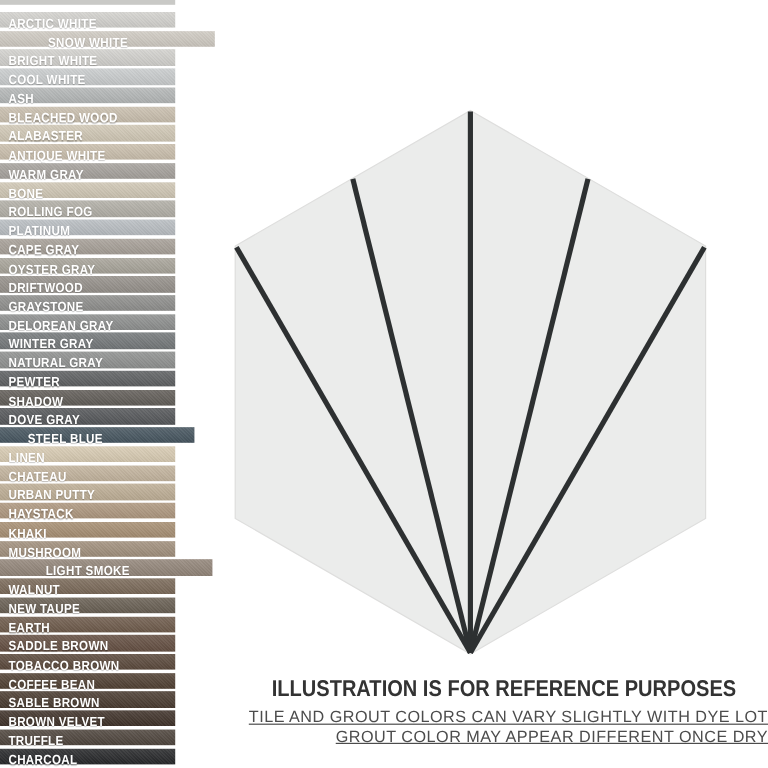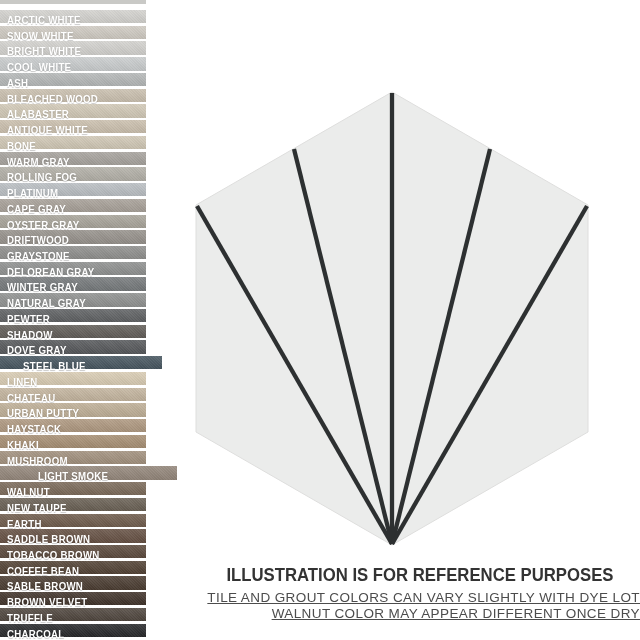--- a/index.html
+++ b/index.html
@@ -36,29 +36,29 @@
 </style>
 </head>
 <body>
 
 <div id="page">
 
   <div class="swatch-col">
     <div class="partial-band" style="background-color: rgb(201, 201, 198);"></div>
 
   <div class="swatch-row" style="background-color: rgb(211, 210, 206);"><span class="swatch-label">ARCTIC WHITE</span></div>
-      <div class="swatch-row" style="background-color: rgb(207, 202, 194);"><span class="swatch-label">SNOW WHITE</span></div>
+      <div class="swatch-row" style="background-color: rgb(207, 202, 194); padding-left: 33px;"><span class="swatch-label">SNOW WHITE</span></div>
       <div class="swatch-row" style="background-color: rgb(210, 209, 205);"><span class="swatch-label">BRIGHT WHITE</span></div>
       <div class="swatch-row" style="background-color: rgb(201, 204, 205);"><span class="swatch-label">COOL WHITE</span></div>
       <div class="swatch-row" style="background-color: rgb(180, 183, 183);"><span class="swatch-label">ASH</span></div>
       <div class="swatch-row" style="background-color: rgb(201, 191, 174);"><span class="swatch-label">BLEACHED WOOD</span></div>
       <div class="swatch-row" style="background-color: rgb(209, 200, 182);"><span class="swatch-label">ALABASTER</span></div>
       <div class="swatch-row" style="background-color: rgb(202, 191, 173);"><span class="swatch-label">ANTIQUE WHITE</span></div>
+      <div class="swatch-row" style="background-color: rgb(166, 162, 157);"><span class="swatch-label">WARM GRAY</span></div>
       <div class="swatch-row" style="background-color: rgb(208, 199, 181);"><span class="swatch-label">BONE</span></div>
-      <div class="swatch-row" style="background-color: rgb(166, 162, 157);"><span class="swatch-label">WARM GRAY</span></div>
       <div class="swatch-row" style="background-color: rgb(178, 175, 167);"><span class="swatch-label">ROLLING FOG</span></div>
       <div class="swatch-row" style="background-color: rgb(185, 190, 194);"><span class="swatch-label">PLATINUM</span></div>
       <div class="swatch-row" style="background-color: rgb(167, 160, 152);"><span class="swatch-label">CAPE GRAY</span></div>
       <div class="swatch-row" style="background-color: rgb(168, 164, 154);"><span class="swatch-label">OYSTER GRAY</span></div>
       <div class="swatch-row" style="background-color: rgb(150, 145, 139);"><span class="swatch-label">DRIFTWOOD</span></div>
       <div class="swatch-row" style="background-color: rgb(143, 143, 141);"><span class="swatch-label">GRAYSTONE</span></div>
       <div class="swatch-row" style="background-color: rgb(142, 144, 143);"><span class="swatch-label">DELOREAN GRAY</span></div>
       <div class="swatch-row" style="background-color: rgb(117, 121, 123);"><span class="swatch-label">WINTER GRAY</span></div>
       <div class="swatch-row" style="background-color: rgb(143, 145, 144);"><span class="swatch-label">NATURAL GRAY</span></div>
       <div class="swatch-row" style="background-color: rgb(95, 97, 99);"><span class="swatch-label">PEWTER</span></div>
@@ -92,16 +92,16 @@
       <line x1="392" y1="544" x2="294" y2="149"></line>
       <line x1="392" y1="544" x2="392" y2="93"></line>
       <line x1="392" y1="544" x2="490" y2="149"></line>
       <line x1="392" y1="544" x2="587" y2="206"></line>
     </g>
   </svg>
 
   <div class="footer">
     <span class="footer-heading">ILLUSTRATION IS FOR REFERENCE PURPOSES</span>
     <div class="footer-line first">TILE AND GROUT COLORS CAN VARY SLIGHTLY WITH DYE LOT</div>
-    <div class="footer-line">WALNUT COLOR MAY APPEAR DIFFERENT ONCE DRY</div>
+    <div class="footer-line">GROUT COLOR MAY APPEAR DIFFERENT ONCE DRY</div>
   </div>
 
 </div>
 
 </body></html>

